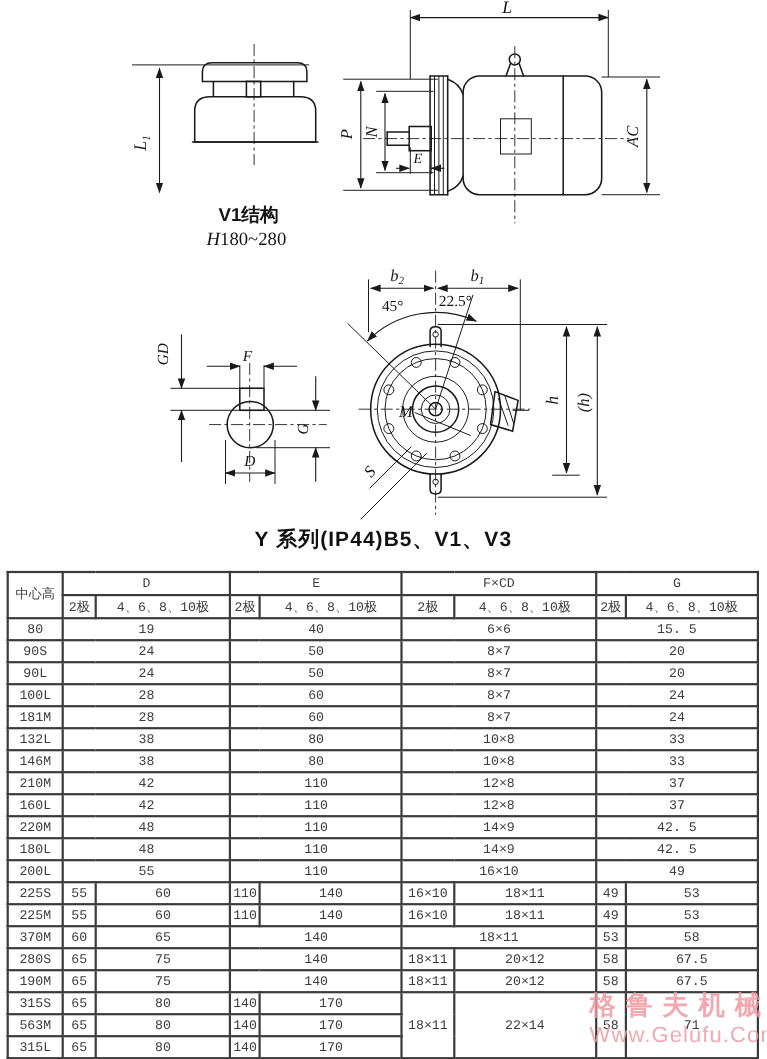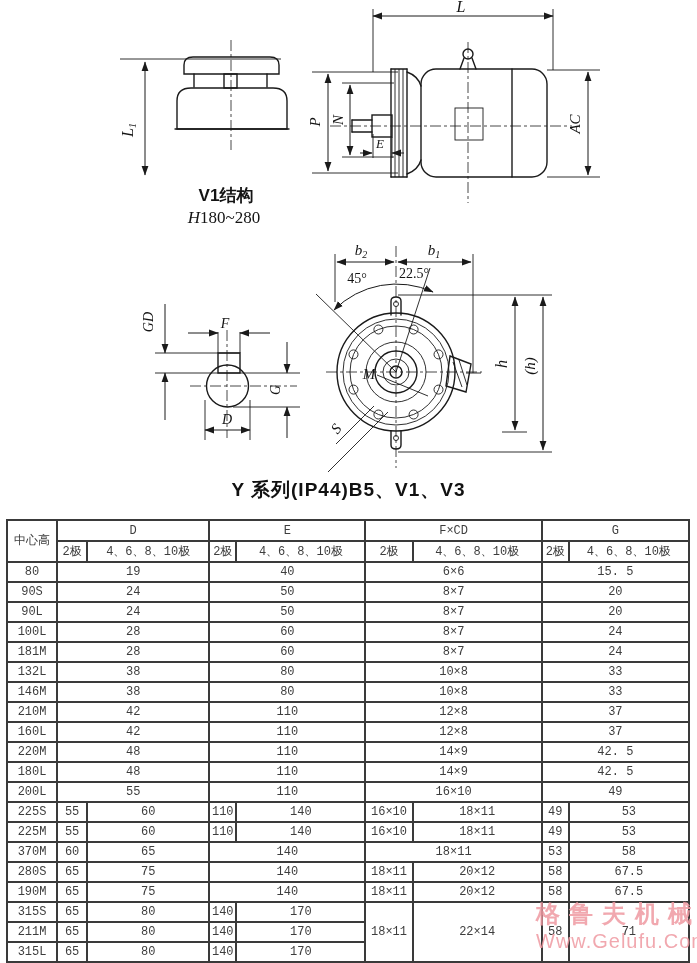--- a/index.html
+++ b/index.html
@@ -373,21 +373,21 @@
             <td colspan="1" rowspan="1">65</td>
             <td colspan="1" rowspan="1">80</td>
             <td colspan="1" rowspan="1">140</td>
             <td colspan="1" rowspan="1">170</td>
             <td colspan="1" rowspan="3">18×11</td>
             <td colspan="1" rowspan="3">22×14</td>
             <td colspan="1" rowspan="3">58</td>
             <td colspan="1" rowspan="3">71</td>
           </tr>
           <tr>
-            <td colspan="1" rowspan="1">211M</td>
+            <td colspan="1" rowspan="1">563M</td>
             <td colspan="1" rowspan="1">65</td>
             <td colspan="1" rowspan="1">80</td>
             <td colspan="1" rowspan="1">140</td>
             <td colspan="1" rowspan="1">170</td>
           </tr>
           <tr>
             <td colspan="1" rowspan="1">315L</td>
             <td colspan="1" rowspan="1">65</td>
             <td colspan="1" rowspan="1">80</td>
             <td colspan="1" rowspan="1">140</td>

